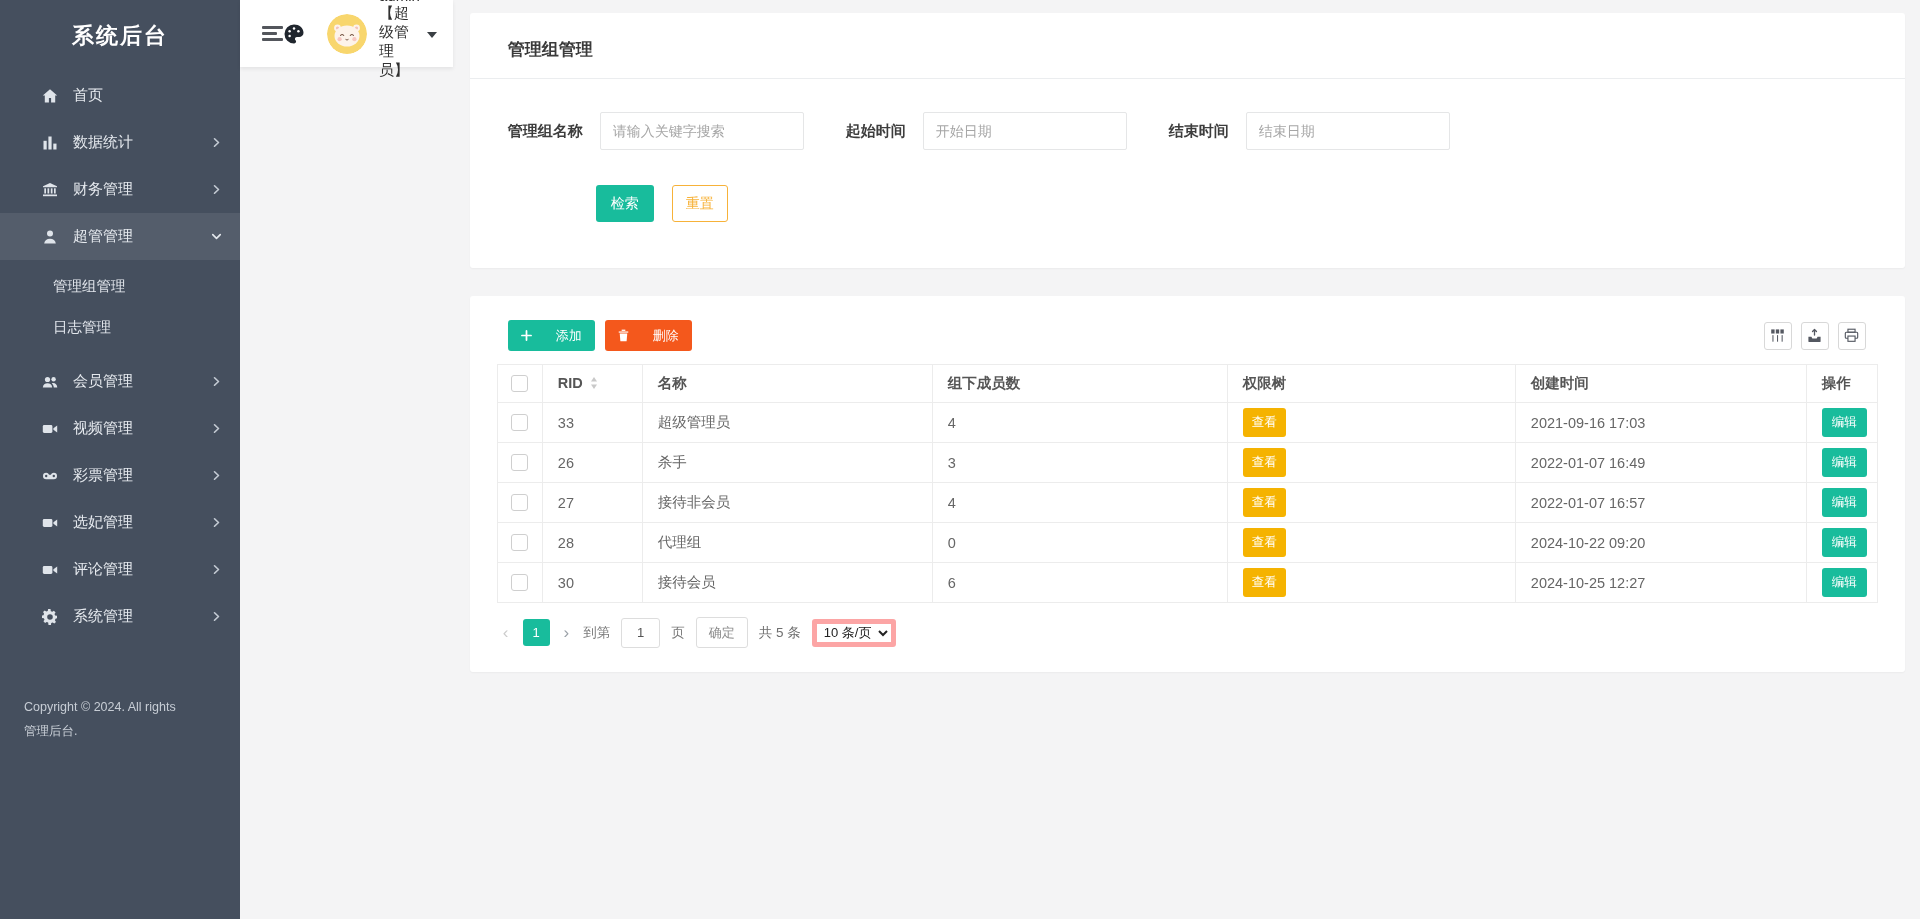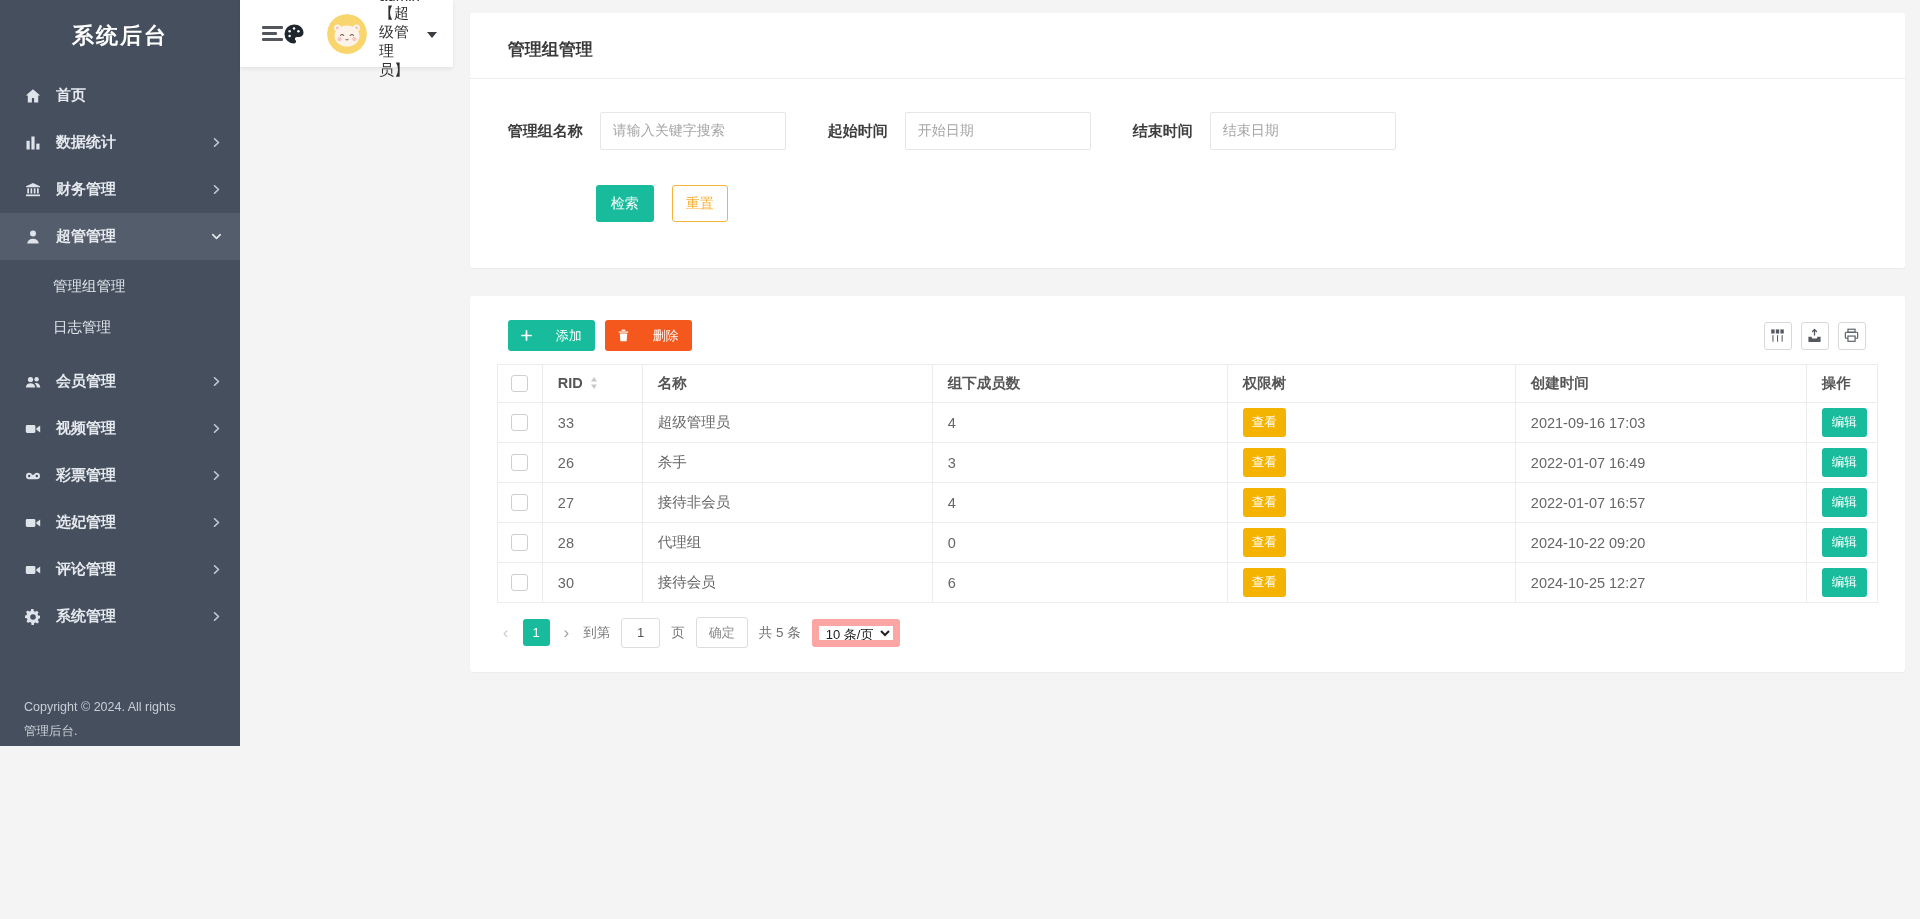--- a/index.html
+++ b/index.html
@@ -1,22 +1,22 @@
 <!DOCTYPE html>
 <html style="--teal: #18bc9c; --orange: #f4581c; --amber: #f5b301; --amber-border: #f7b239; --sidebar: #454f5e; --sidebar-active: #545d6b;"><head>
 <meta charset="utf-8">
 <style>
   * { box-sizing: border-box; margin: 0; padding: 0; }
   html,body { width:1920px; height:919px; overflow:hidden; }
   body { font-family:"Liberation Sans","DejaVu Sans",sans-serif; background:#f4f4f5; display:flex; }
 
   
-  .sidebar { width:240px; min-width:240px; height:746px; background:var(--sidebar,#454f5e); display:flex; flex-direction:column; }
+  .sidebar { width:240px; min-width:240px; height:919px; background:var(--sidebar,#454f5e); display:flex; flex-direction:column; }
   .brand { height:72px; display:flex; align-items:center; justify-content:center; color:#fff; font-size:22px; font-weight:bold; letter-spacing:2px; }
-  .nav-item { display:flex; align-items:center; height:47px; padding:0 18px 0 25px; font-size:15px; color:#e6eaef; cursor:pointer;font-weight:bold; }
+  .nav-item { display:flex; align-items:center; height:47px; padding:0 18px 0 42px; font-size:15px; color:#e6eaef; cursor:pointer; }
   .nav-item.active { background:var(--sidebar-active,#545d6b); }
   .nav-icon { width:16px; height:16px; margin-right:15px; display:flex; align-items:center; }
   .nav-icon svg { width:16px; height:16px; fill:#dfe4ea; }
   .nav-label { flex:1; }
   .nav-arrow { display:flex; }
   .nav-arrow svg { width:11px; height:11px; }
   .submenu { padding:6px 0 10px; }
   .submenu-item { padding:11px 18px 11px 53px; font-size:14.5px; color:#e2e6ec; cursor:pointer; }
   .copyright { margin-top:56px; padding:0 24px; font-size:12.5px; color:#c7cdd5; line-height:1.9; width:200px; }
 
@@ -34,21 +34,21 @@
   .caret-down { display:flex; margin-top:2px; }
 
   .content { padding:13px 15px 0 17px; }
   .card { background:#fff; border-radius:3px; box-shadow:0 1px 2px rgba(0,0,0,.04); }
   .card-filter { margin-bottom:28px; }
   .card-title { padding:25px 38px 17px; font-size:17px; font-weight:bold; color:#3a3a3a; border-bottom:1px solid #ebedef; }
   .filter-body { padding:18px 38px 46px; }
   .filter-row { display:flex; align-items:center; margin-top:15px; }
   .fgroup { display:flex; align-items:center; margin-right:42px; }
   .flabel { font-size:15px; font-weight:bold; color:#3d3d3d; margin-right:17px; white-space:nowrap; }
-  .finput { width:186px; height:38px; border:1px solid #e5e6e7; border-radius:2px; padding:0 12px; font-size:14px; color:#555; outline:none; font-family:Liberation Serif, serif; }
+  .finput { width:204px; height:38px; border:1px solid #e5e6e7; border-radius:2px; padding:0 12px; font-size:14px; color:#555; outline:none; font-family:Liberation Sans, sans-serif; }
   .finput::placeholder { color:#a6a6a6; }
   .filter-buttons { margin:35px 0 0 88px; display:flex; gap:18px; }
   .btn { border:none; border-radius:3px; cursor:pointer; font-family:inherit; }
   .btn-search { width:58px; height:37px; background:var(--teal,#18bc9c); color:#fff; font-size:14px; }
   .btn-reset { width:56px; height:37px; background:#fff; border:1px solid var(--amber-border,#f7b239); color:var(--amber-border,#f7b239); font-size:14px; }
 
   .card-table { padding:24px 27px 24px; }
   .table-toolbar { display:flex; align-items:center; margin:0 12px 13px 11px; }
   .btn-add, .btn-del { height:31px; padding:0 13px; color:#fff; font-size:13px; display:flex; align-items:center; gap:24px; }
   .btn-add { background:var(--teal,#18bc9c); }
@@ -69,21 +69,21 @@
   .btn-edit { background:var(--teal,#18bc9c); color:#fff; font-size:12.5px; padding:6px 10px; border-radius:3px; }
   .btn-rowdel { background:var(--orange,#f4581c); color:#fff; font-size:12.5px; padding:6px 10px; border-radius:3px; margin-left:8px; }
 
   .pagination { display:flex; align-items:center; margin:14px 0 0 3px; font-size:13.5px; color:#7b7b7b; gap:11px; }
   .pg-prev { color:#ccc; font-size:17px; cursor:pointer; padding:0 3px; }
   .pg-next { color:#9ba1a8; font-size:17px; cursor:pointer; padding:0 3px; }
   .pg-page { width:27px; height:27px; background:var(--teal,#18bc9c); color:#fff; border-radius:3px; display:flex; align-items:center; justify-content:center; font-size:13px; cursor:pointer; }
   .pg-input { width:39px; height:30px; border:1px solid #ddd; border-radius:3px; text-align:center; font-size:13px; color:#555; outline:none; font-family:inherit; }
   .pg-confirm { height:31px; padding:0 12px; border:1px solid #ddd; background:#fff; border-radius:3px; color:#8a8a8a; font-size:13px; cursor:pointer; font-family:inherit; }
   .pg-total { color:#6e6e6e; }
-  .pg-select { height:28px; border:7px solid #fca5a5; border-radius:3px; font-size:13px; color:#222; padding:0 3px; background:#fff; font-family:inherit; }
+  .pg-select { height:28px; border:5px solid #fca5a5; border-radius:3px; font-size:13px; color:#222; padding:0 3px; background:#fff; font-family:inherit; }
 </style>
 </head>
 <body>
 
 <aside class="sidebar">
   <div class="brand">系统后台</div>
   <nav id="sidebar-nav">
       <div class="nav-item">
     <span class="nav-icon">
           <svg viewBox="0 0 16 16">

